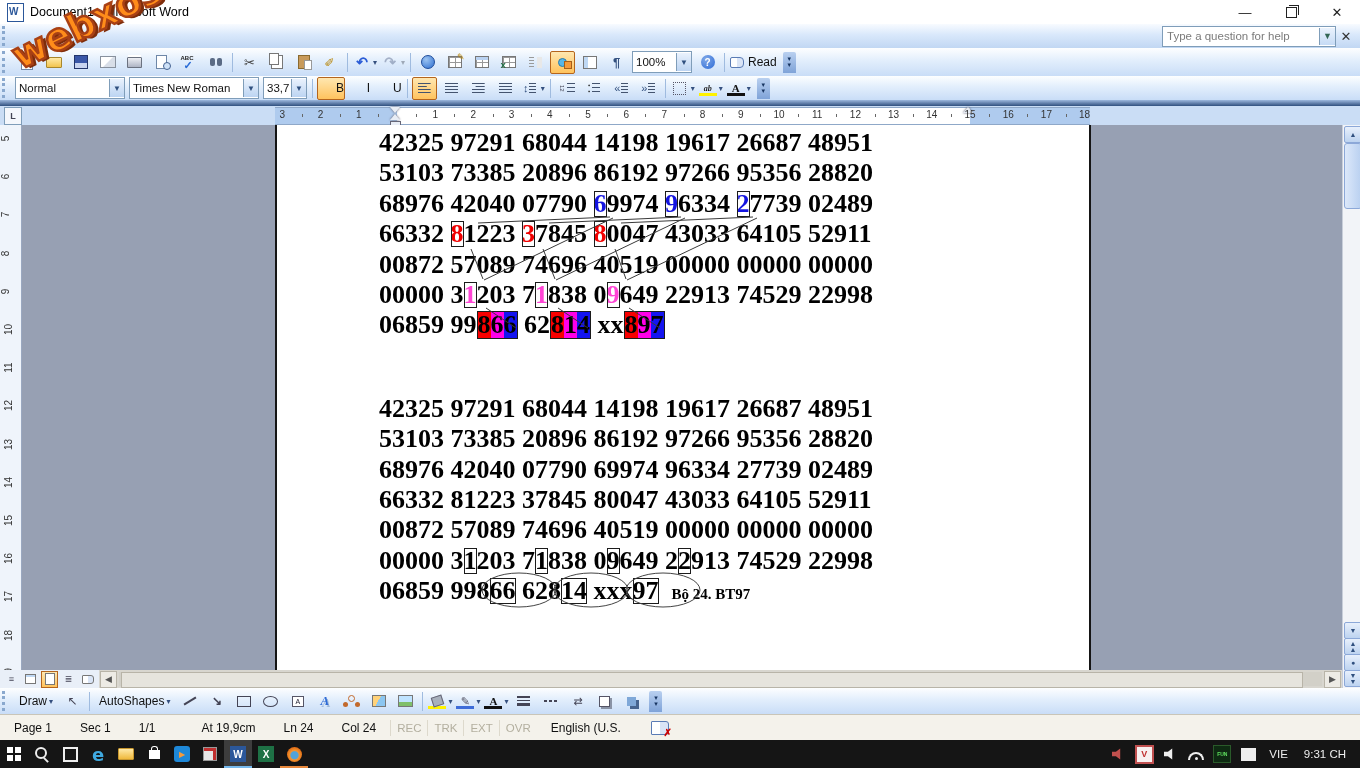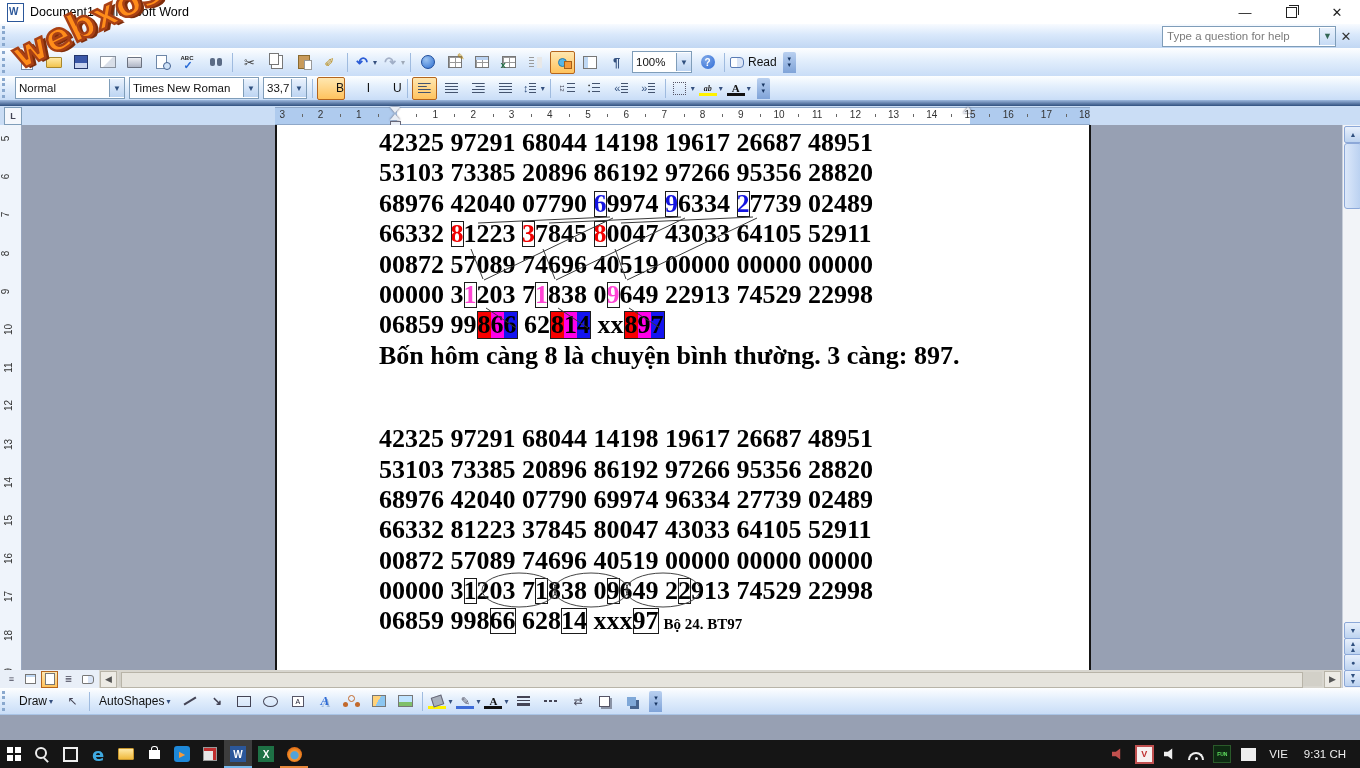--- a/index.html
+++ b/index.html
@@ -120,21 +120,21 @@
   .vruler{position:absolute;left:0;top:0;width:21px;height:545px;background:#EFF4FB;border-right:1px solid #9AA8C0;}
   .v-num{position:absolute;left:3px;font-size:10px;color:#333;transform:rotate(-90deg);transform-origin:center;}
   .page{position:absolute;left:275px;top:0;width:816px;height:545px;background:#fff;border-left:2px solid #151515;border-right:2px solid #151515;box-sizing:border-box;}
   .doc-content{position:absolute;left:379px;top:3px;font-family:"Liberation Serif",serif;font-weight:bold;font-size:26px;color:#000;}
   .doc-line{height:30.4px;line-height:30.4px;white-space:pre;}
   .bx{display:inline-block;line-height:26px;outline:1.5px solid #1b1b1b;outline-offset:-1px;}
   .c-blue{color:#1414E0;} .c-red{color:#F00000;} .c-mag{color:#FF45D5;}
   .hl{display:inline-block;line-height:26px;border:1.5px solid #1b1b1b;}
   .hl span{display:inline-block;}
   .bg-r{background:#F80000;} .bg-m{background:#FF00E8;} .bg-b{background:#1414F0;}
-  .small{font-size:15px;margin-left:5px;}
+  .small{font-size:15px;margin-left:13px;}
   .spacer{height:53px;}
   #overlay{position:absolute;left:0;top:0;width:1342px;height:545px;pointer-events:none;}
   
   .vscroll{position:absolute;left:1342px;top:125px;width:18px;height:563px;background:#F2F4F8;border-left:1px solid #C8CEDA;}
   .sbtn{position:absolute;left:1px;width:16px;height:15px;background:linear-gradient(#E8F0FC,#BDD3F0);border:1px solid #8CA8D8;border-radius:2px;color:#30507F;font-size:7px;display:flex;align-items:center;justify-content:center;line-height:6px;}
   .vthumb{position:absolute;left:1px;top:18px;width:16px;height:64px;background:linear-gradient(90deg,#DCE8FA,#B9D0F0);border:1px solid #8CA8D8;border-radius:3px;}
   .hscroll{position:absolute;top:670px;left:0;width:1342px;height:18px;background:#D8D6CF;display:flex;align-items:center;}
   .viewbtns{height:18px;display:flex;align-items:center;background:#E9EFF8;padding:0 2px;}
   .vwb{width:15px;height:15px;display:flex;align-items:center;justify-content:center;margin:0 1px;border:1px solid transparent;font-size:9px;color:#445;}
   .vwb.act{background:linear-gradient(#FFE7B0,#FFC35E);border:1px solid #B5651D;}
@@ -448,21 +448,20 @@
         <span class="v-num" data-name="ruler-number" style="top: 542.8px;">19</span>
       </div>
     <div class="doc-content" id="doc-content" data-name="document-content">
         <div class="doc-line" data-name="document-text-line"><span data-name="text-run">42325 97291 68044 14198 19617 26687 48951</span></div>
         <div class="doc-line" data-name="document-text-line"><span data-name="text-run">53103 73385 20896 86192 97266 95356 28820</span></div>
         <div class="doc-line" data-name="document-text-line"><span data-name="text-run">68976 42040 07790 </span><span class="bx c-blue" data-name="boxed-digit">6</span><span data-name="text-run">9974 </span><span class="bx c-blue" data-name="boxed-digit">9</span><span data-name="text-run">6334 </span><span class="bx c-blue" data-name="boxed-digit">2</span><span data-name="text-run">7739 02489</span></div>
         <div class="doc-line" data-name="document-text-line"><span data-name="text-run">66332 </span><span class="bx c-red" data-name="boxed-digit">8</span><span data-name="text-run">1223 </span><span class="bx c-red" data-name="boxed-digit">3</span><span data-name="text-run">7845 </span><span class="bx c-red" data-name="boxed-digit">8</span><span data-name="text-run">0047 43033 64105 52911</span></div>
         <div class="doc-line" data-name="document-text-line"><span data-name="text-run">00872 57089 74696 40519 00000 00000 00000</span></div>
         <div class="doc-line" data-name="document-text-line"><span data-name="text-run">00000 3</span><span class="bx c-mag" data-name="boxed-digit">1</span><span data-name="text-run">203 7</span><span class="bx c-mag" data-name="boxed-digit">1</span><span data-name="text-run">838 0</span><span class="bx c-mag" data-name="boxed-digit">9</span><span data-name="text-run">649 22913 74529 22998</span></div>
         <div class="doc-line" data-name="document-text-line"><span data-name="text-run">06859 99</span><span class="hl" data-name="highlighted-group"><span class="bg-r" data-name="highlighted-digit">8</span><span class="bg-m" data-name="highlighted-digit">6</span><span class="bg-b" data-name="highlighted-digit">6</span></span><span data-name="text-run"> 62</span><span class="hl" data-name="highlighted-group"><span class="bg-r" data-name="highlighted-digit">8</span><span class="bg-m" data-name="highlighted-digit">1</span><span class="bg-b" data-name="highlighted-digit">4</span></span><span data-name="text-run"> xx</span><span class="hl" data-name="highlighted-group"><span class="bg-r" data-name="highlighted-digit">8</span><span class="bg-m" data-name="highlighted-digit">9</span><span class="bg-b" data-name="highlighted-digit">7</span></span></div>
-        <div class="doc-line" data-name="caption-text">Bốn hôm càng 8 là chuyện bình thường. 3 càng: 897.</div>
         <div class="spacer" data-name="blank-lines"></div>
         <div class="doc-line" data-name="document-text-line"><span data-name="text-run">42325 97291 68044 14198 19617 26687 48951</span></div>
         <div class="doc-line" data-name="document-text-line"><span data-name="text-run">53103 73385 20896 86192 97266 95356 28820</span></div>
         <div class="doc-line" data-name="document-text-line"><span data-name="text-run">68976 42040 07790 69974 96334 27739 02489</span></div>
         <div class="doc-line" data-name="document-text-line"><span data-name="text-run">66332 81223 37845 80047 43033 64105 52911</span></div>
         <div class="doc-line" data-name="document-text-line"><span data-name="text-run">00872 57089 74696 40519 00000 00000 00000</span></div>
         <div class="doc-line" data-name="document-text-line"><span data-name="text-run">00000 3</span><span class="bx" data-name="boxed-digit">1</span><span data-name="text-run">203 7</span><span class="bx" data-name="boxed-digit">1</span><span data-name="text-run">838 0</span><span class="bx" data-name="boxed-digit">9</span><span data-name="text-run">649 2</span><span class="bx" data-name="boxed-digit">2</span><span data-name="text-run">913 74529 22998</span></div>
         <div class="doc-line" data-name="document-text-line"><span data-name="text-run">06859 998</span><span class="bx" data-name="boxed-digit">66</span><span data-name="text-run"> 628</span><span class="bx" data-name="boxed-digit">14</span><span data-name="text-run"> xxx</span><span class="bx" data-name="boxed-digit">97</span><span class="small" data-name="boxed-digit">Bộ 24. BT97</span></div>
       </div>
     <svg id="overlay" data-name="annotation-overlay" viewBox="0 0 1342 545">
@@ -583,20 +582,34 @@
       </div>
       <div class="tbtn" data-name="shadow-style-icon-button">
         <span class="tbi" data-name="shadow-style-icon"></span>
       </div>
       <div class="tbtn" data-name="threed-style-icon-button">
         <span class="tbi" data-name="threed-style-icon"></span>
       </div>
       <div class="tb-overflow" data-name="toolbar-options-icon">▾<br>▾</div>
     </div>
 
+  <div class="statusbar" data-name="status-bar">
+    <span class="sfield" data-name="status-page">Page 1</span>
+    <span class="sfield" data-name="status-section">Sec 1</span>
+    <span class="sfield" data-name="status-page-of">1/1</span>
+    <span class="sfield" style="margin-left:18px;" data-name="status-at">At 19,9cm</span>
+    <span class="sfield" data-name="status-line">Ln 24</span>
+    <span class="sfield" data-name="status-column">Col 24</span>
+    <span class="sflag" data-name="status-flag-rec">REC</span>
+    <span class="sflag" data-name="status-flag-trk">TRK</span>
+    <span class="sflag" data-name="status-flag-ext">EXT</span>
+    <span class="sflag" data-name="status-flag-ovr">OVR</span>
+    <span class="sfield" data-name="status-language">English (U.S.</span>
+    <span class="spellbook" data-name="spelling-status-icon"></span>
+  </div>
 
   <div class="taskbar" data-name="taskbar">
     <div id="tk-items" style="display:flex;" data-name="taskbar-items">
         <div class="tk" data-name="start-button"></div>
         <div class="tk" data-name="search-icon"></div>
         <div class="tk" data-name="task-view-icon"></div>
         <div class="tk" data-name="edge-icon"></div>
         <div class="tk" data-name="file-explorer-icon"></div>
         <div class="tk" data-name="store-icon"></div>
         <div class="tk" data-name="media-player-icon">

